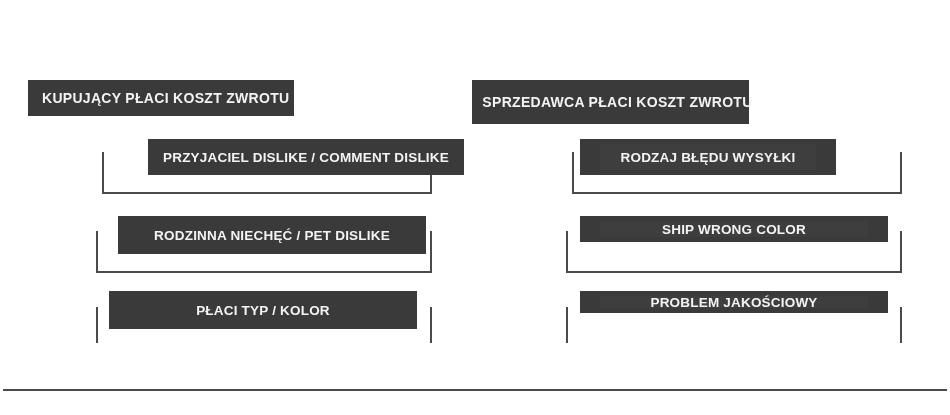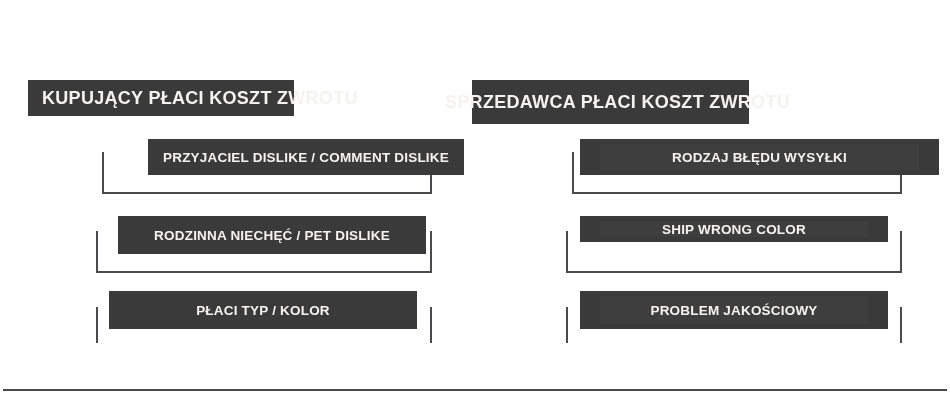--- a/index.html
+++ b/index.html
@@ -27,21 +27,21 @@
     align-items: center;
     justify-content: center;
     letter-spacing: 0.2px;
     font-weight: bold;
     white-space: nowrap;
     box-sizing: border-box;
     z-index: 3;
   }
 
   .box-header {
-    font-size: 18px;
+    font-size: 14px;
     justify-content: flex-start;
     padding-left: 14px;
     letter-spacing: 0.3px;
   }
 
   .box-item {
     font-size: 13.5px;
   }
 
   
@@ -100,32 +100,32 @@
   <div class="bracket no-bottom" style="left:96px; top:307px; width:336px; height:36px;"></div>
   <div class="box box-item" style="left:109px; top:291px; width:308px; height:38px;">
     <span class="box-label">PŁACI TYP / KOLOR</span>
   </div>
 
   <div class="box box-header" style="left:472px; top:80px; width:277px; height:44px;justify-content:center;">
     <span class="box-label">SPRZEDAWCA PŁACI KOSZT ZWROTU</span>
   </div>
 
   <div class="bracket" style="left:572px; top:152px; width:330px; height:42px;"></div>
-  <div class="box box-item" style="left:580px; top:139px; width:359px; height:36px;">
+  <div class="box box-item" style="left:580px; top:139px; width:256px; height:36px;">
     <span class="inset" style="left:20px; top:5px; right:20px; bottom:5px;"></span>
     <span class="box-label">RODZAJ BŁĘDU WYSYŁKI</span>
   </div>
 
   <div class="bracket" style="left:566px; top:231px; width:336px; height:42px;"></div>
   <div class="box box-item" style="left:580px; top:216px; width:308px; height:26px;">
     <span class="inset" style="left:20px; top:5px; right:20px; bottom:5px;"></span>
     <span class="box-label">SHIP WRONG COLOR</span>
   </div>
 
   <div class="bracket no-bottom" style="left:566px; top:307px; width:336px; height:36px;"></div>
-  <div class="box box-item" style="left:580px; top:291px; width:308px; height:38px;">
+  <div class="box box-item" style="left:580px; top:291px; width:308px; height:22px;">
     <span class="inset" style="left:20px; top:5px; right:20px; bottom:5px;"></span>
     <span class="box-label">PROBLEM JAKOŚCIOWY</span>
   </div>
 
   <div class="divider" style="left:3px; top:389px; width:944px;"></div>
 
 </div>
 
 </body></html>

